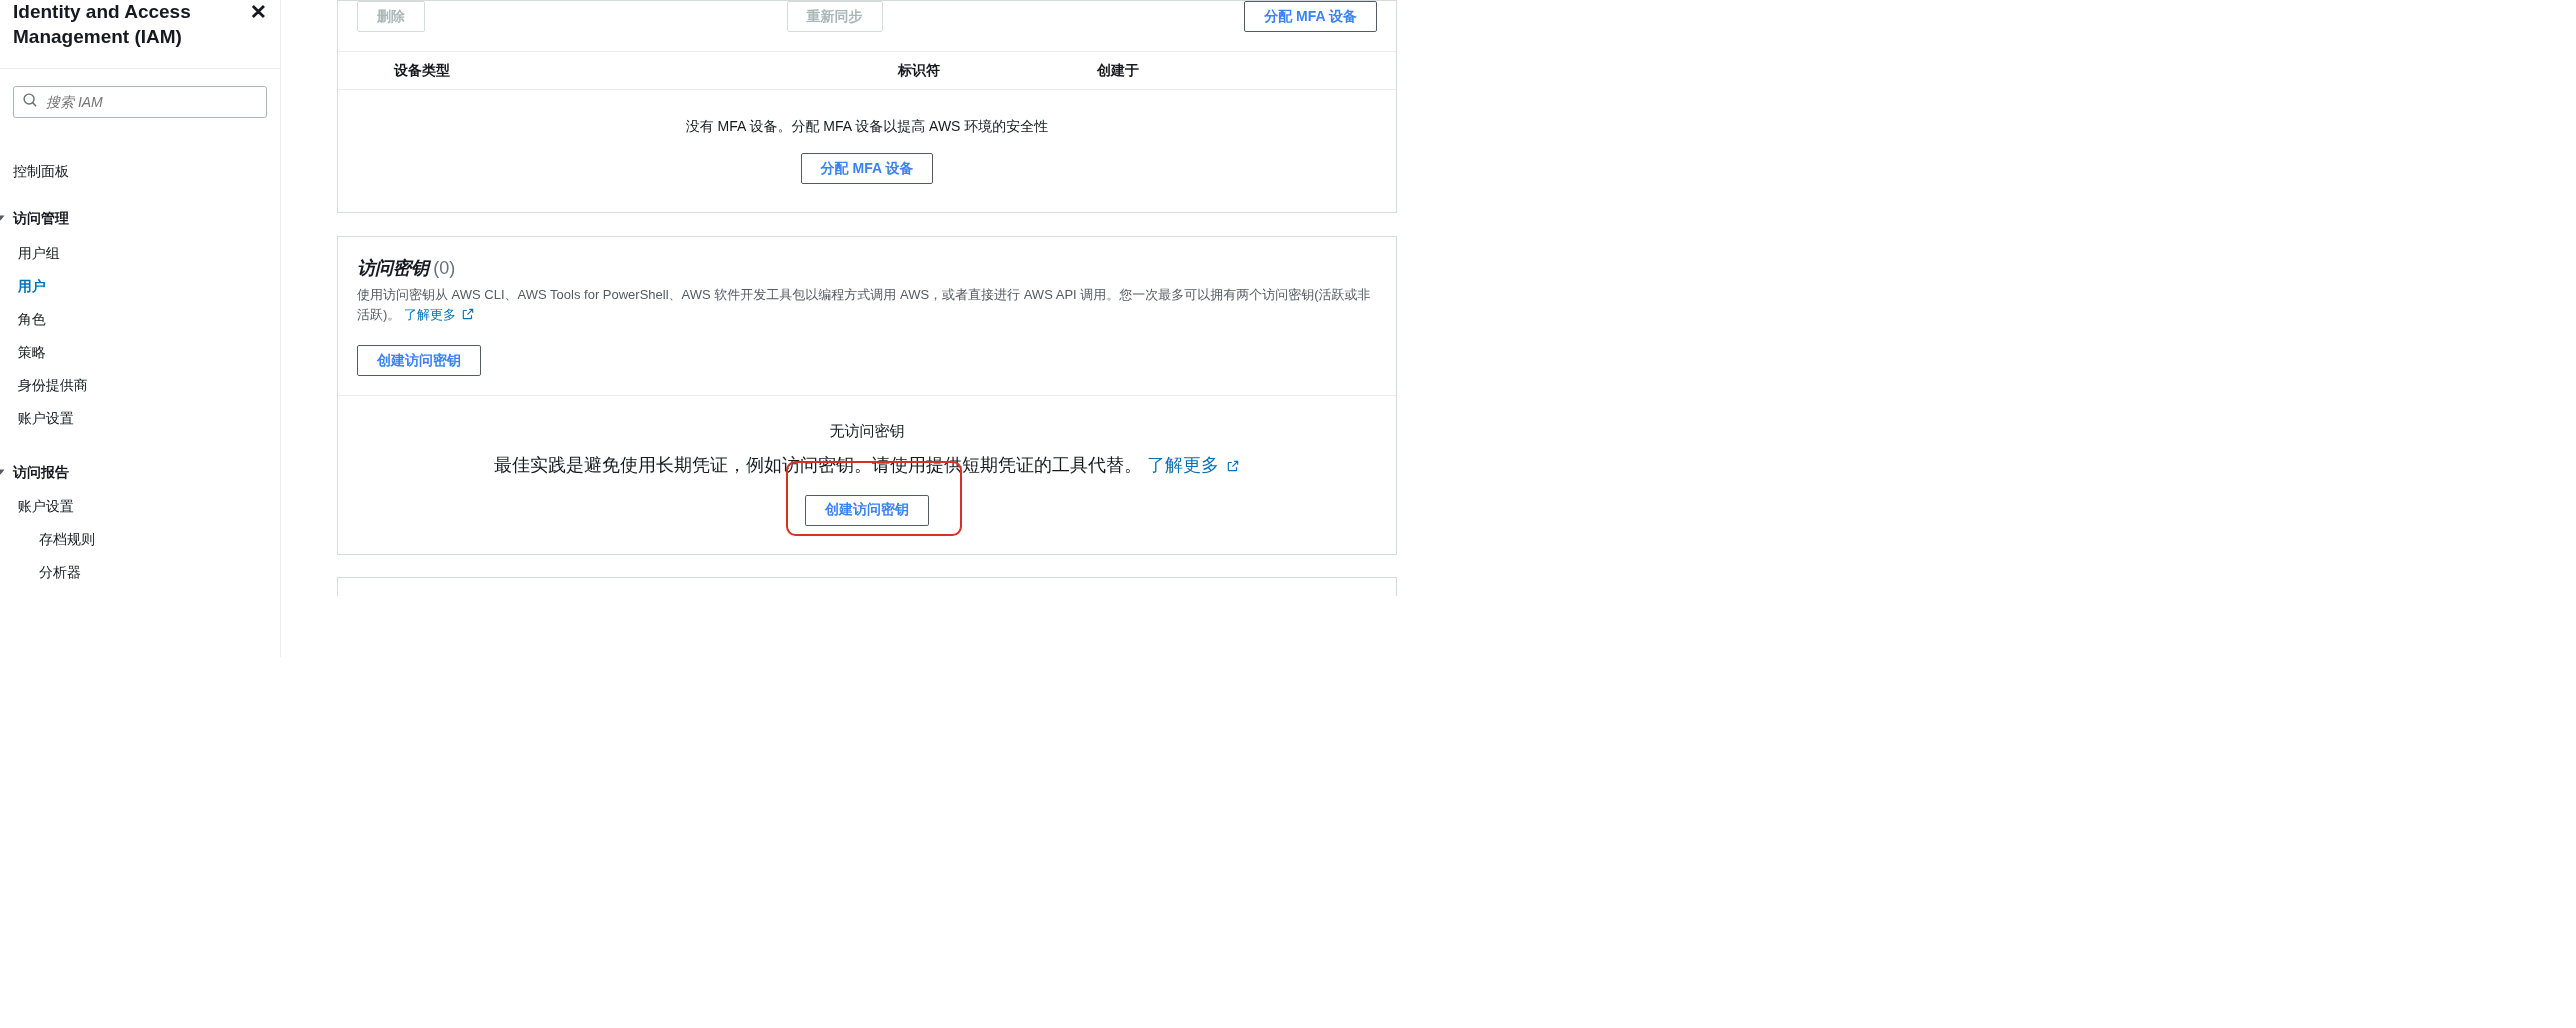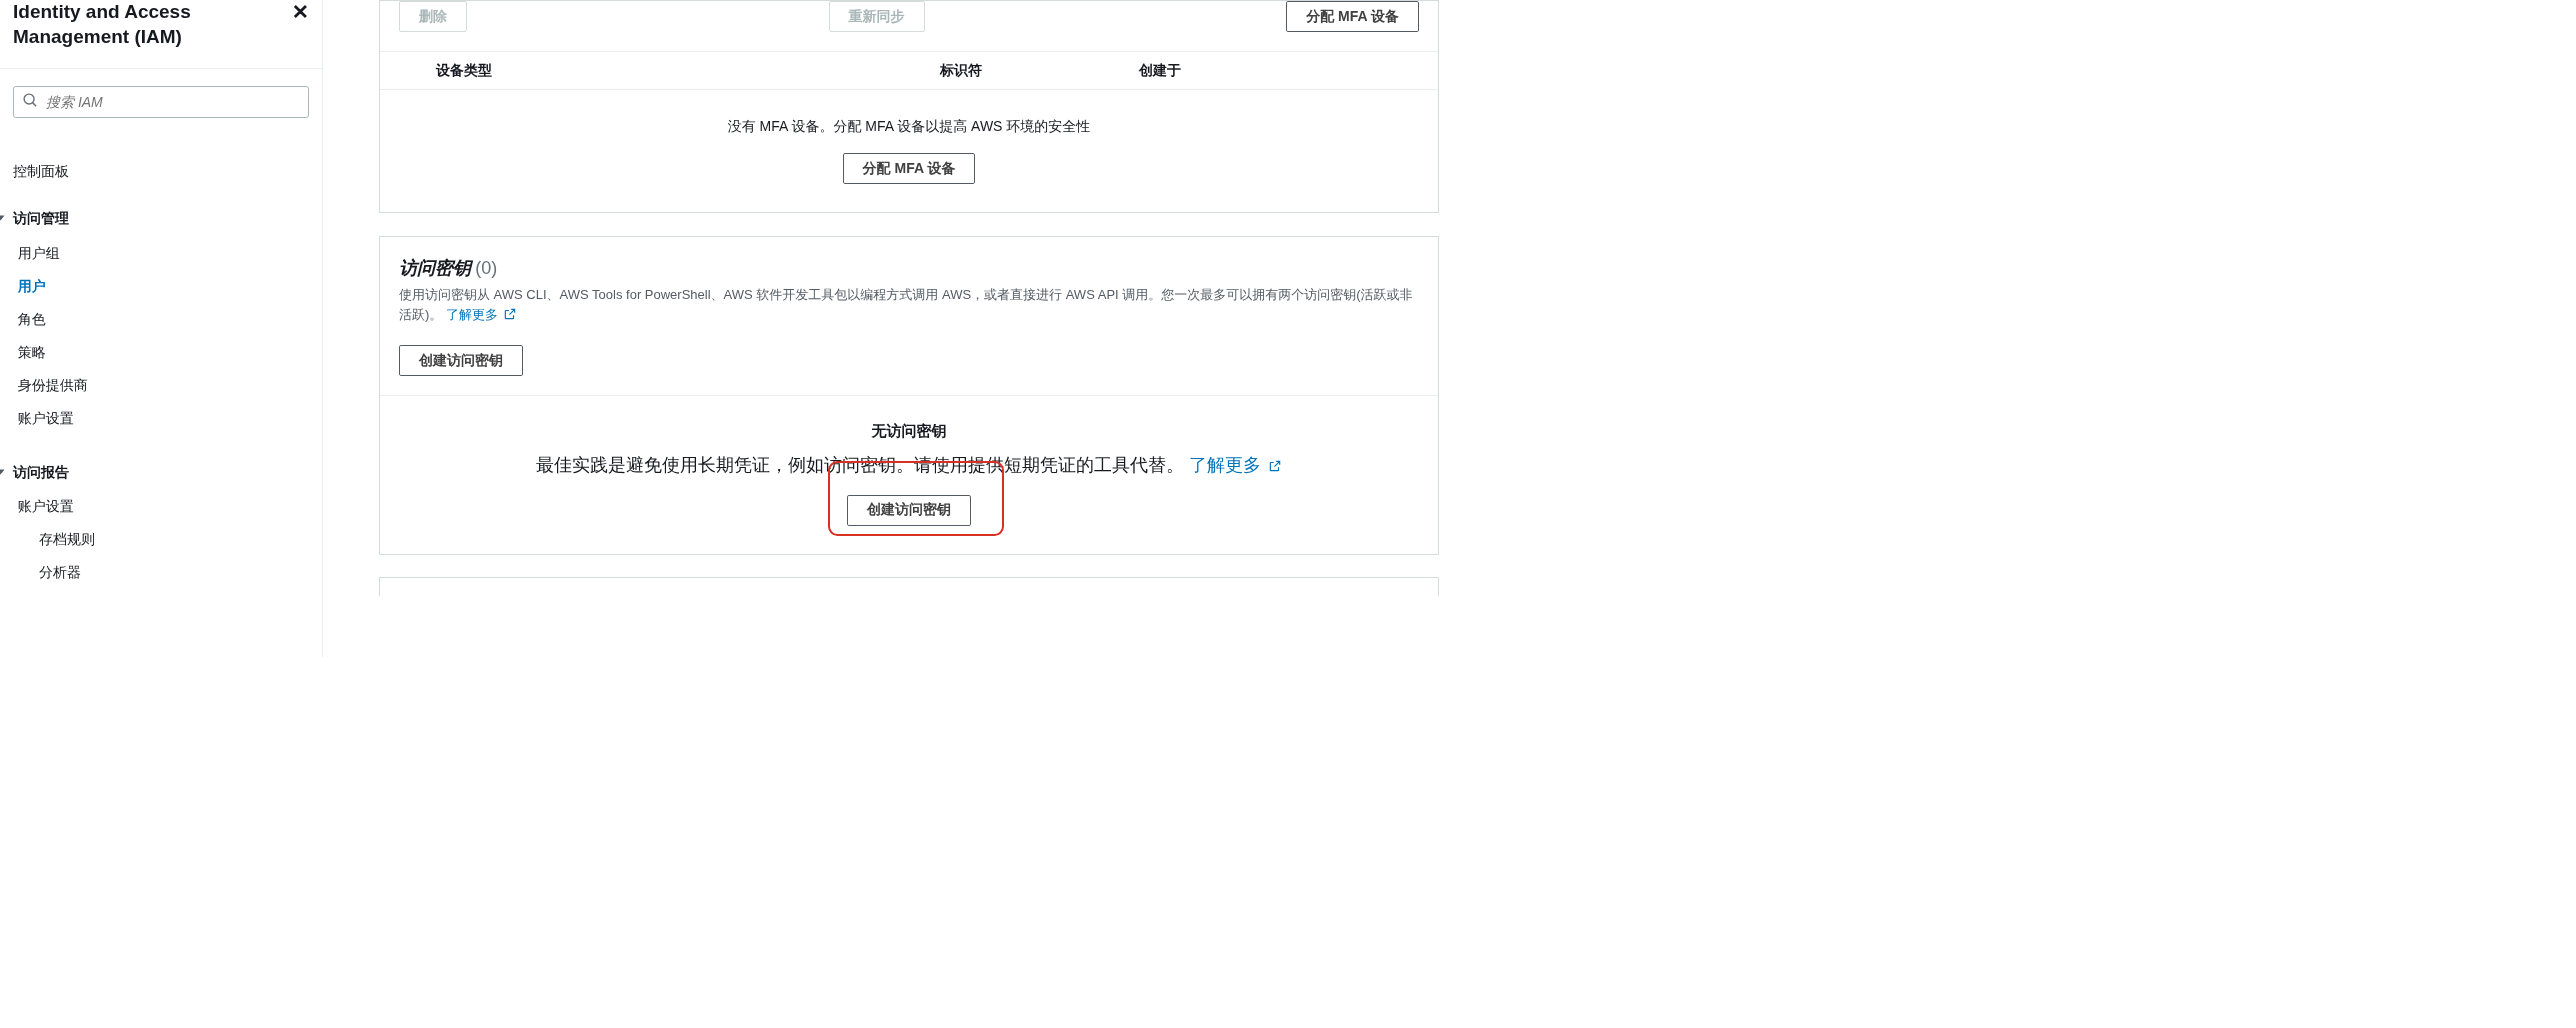--- a/index.html
+++ b/index.html
@@ -1,18 +1,18 @@
 <!DOCTYPE html>
 <html style="font-size:15px"><head>
   <meta charset="utf-8">
   <style>
     * { margin: 0; padding: 0; box-sizing: border-box; }
     body { font-family: -apple-system, BlinkMacSystemFont, "Segoe UI", Helvetica, Arial, sans-serif; color: #16191f; background: #fff; width: 2576px; }
     .layout { display: flex; }
-    .sidebar { width: 323px; padding: 0 0 19px 0; border-right: 0.9px solid #eaeded; flex-shrink: 0; }
+    .sidebar { width: 281px; padding: 0 0 19px 0; border-right: 0.9px solid #eaeded; flex-shrink: 0; }
     .sidebar-header { display: flex; justify-content: space-between; align-items: flex-start; padding: 0 13px 19px 13px; border-bottom: 0.9px solid #eaeded; }
     .sidebar-title { font-size: 19px; font-weight: 700; line-height: 1.3; max-width: 216px; }
     .close-btn { font-size: 20.6px; font-weight: 700; cursor: pointer; color: #16191f; background: none; border: none; }
     .search-wrap { padding: 17px 13px; }
     .search-box { display: flex; align-items: center; border: 0.9px solid #aab7b8; border-radius: 2.8px; height: 32px; padding: 0 7.5px; }
     .search-box svg { width: 17px; height: 17px; stroke: #687078; fill: none; stroke-width: 2; margin-right: 7.5px; }
     .search-box input { border: none; outline: none; font-size: 14px; color: #687078; width: 100%; font-style: italic; }
     .nav-sec { padding: 0 13px; }
     .nav-dash { padding: 28px 0 19px 0; font-size: 14px; }
     .nav-group-title { font-size: 14px; font-weight: 700; padding: 9.4px 0; cursor: pointer; position: relative; }
@@ -23,32 +23,32 @@
 
     .main { flex: 1; padding: 0 38px 38px 56px; max-width: 1154px; }
 
     .panel { border: 0.9px solid #d5dbdb; background: #fff; margin-bottom: 22.5px; }
     .panel-header { padding: 19px; }
     .panel-title { font-size: 18px; font-weight: 700; display: inline; font-style: italic; }
     .panel-count { font-size: 18px; font-weight: 400; color: #687078; }
     .panel-desc { font-size: 13px; color: #545b64; margin-top: 5.6px; line-height: 1.5; }
     .panel-body { padding: 0 19px 19px 19px; }
 
-    .btn { display: inline-flex; align-items: center; justify-content: center; border: 0.9px solid #545b64; background: #fff; padding: 5.6px 19px; font-size: 14px; font-weight: 700; cursor: pointer; border-radius: 1.9px; color: #404040; }
+    .btn { display: inline-flex; align-items: center; justify-content: center; border: 0.9px solid #545b64; background: #fff; padding: 5.6px 19px; font-size: 14px; font-weight: 700; cursor: pointer; border-radius: 1.9px; color: #3b82f6; }
     .btn.disabled { border-color: #d5dbdb; color: #aab7b8; cursor: default; }
     .btn-row { display: flex; gap: 11.3px; justify-content: space-between; }
 
     .table-head { display: flex; border-top: 0.9px solid #eaeded; border-bottom: 0.9px solid #eaeded; padding: 9.4px 0 9.4px 56px; font-size: 14px; font-weight: 700; color: #16191f; }
     .col1 { width: 347px; }
     .col2 { width: 356px; text-align: center; }
     .col3 { flex: 1; }
 
     .empty-block { text-align: center; padding: 28px 19px 28px 19px; }
     .empty-msg { font-size: 14px; margin-bottom: 17px; }
-    .empty-title { font-size: 15px; font-weight: 700; margin-bottom: 11.3px; }
+    .empty-title { font-size: 15px; font-weight: 400; margin-bottom: 11.3px; }
     .empty-desc { font-size: 18px; margin-bottom: 17px; }
 
     .link { color: #0073bb; text-decoration: none; cursor: pointer; }
     .ext-icon { display: inline-block; vertical-align: -1.9px; margin-left: 1.9px; }
     .ext-icon svg { width: 14px; height: 14px; stroke: #0073bb; fill: none; stroke-width: 2; }
 
     .highlight-box { position: absolute; border: 2.8px solid #d93025; border-radius: 9.4px; pointer-events: none; }
     .ak-empty { position: relative; }
 
     .mfa-top { padding: 0 19px 19px 19px; }

